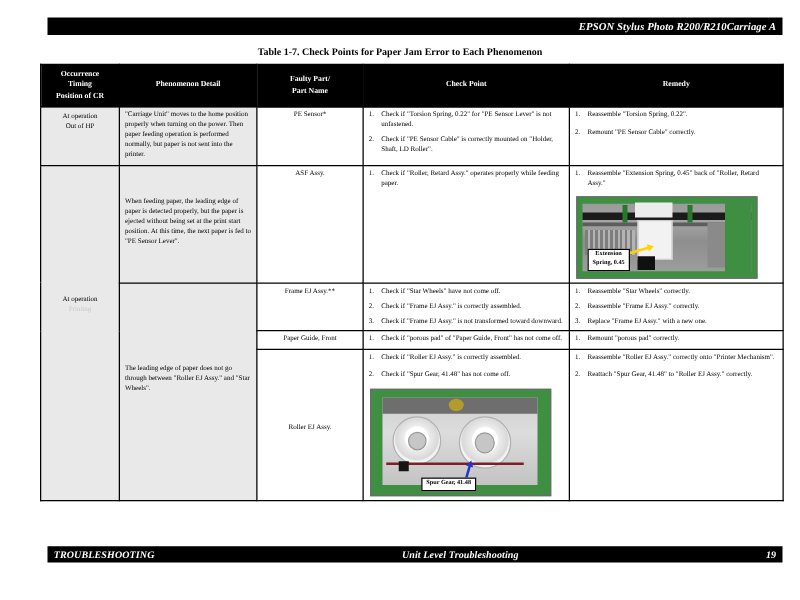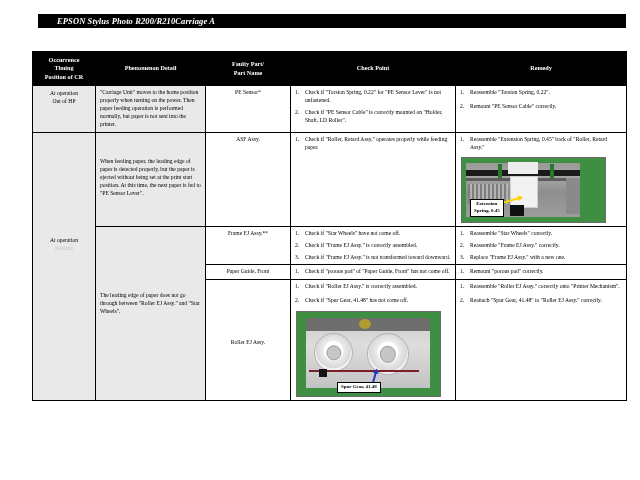--- a/index.html
+++ b/index.html
@@ -27,25 +27,25 @@
     left: 38px;
     top: 14px;
     width: 588px;
     height: 14px;
     background: #000000;
     color: #ffffff;
     font-style: italic;
     font-weight: bold;
     font-size: 8.5px;
     line-height: 14px;
-    padding: 0 19px;
+    padding: 0 5px;
     box-sizing: border-box;
     display: flex;
     align-items: center;
-    justify-content: flex-start;
+    justify-content: flex-end;
     letter-spacing: .1px;
   }
 
   
   .run-footer {
     position: absolute;
     left: 38px;
     top: 437px;
     width: 588px;
     height: 13px;
@@ -336,20 +336,21 @@
 </head>
 <body>
 
 <div class="page">
 
   <div class="run-header">
     <span>EPSON Stylus Photo R200/R210</span>
     <span>Carriage A</span>
   </div>
 
+  <div class="table-caption">Table 1-7.  Check Points for Paper Jam Error to Each Phenomenon</div>
 
   <table class="jam">
     <colgroup>
       <col class="col-a">
         <col class="col-b">
         <col class="col-c">
         <col class="col-d">
         <col class="col-e">
     </colgroup>
     <thead>
@@ -502,14 +503,19 @@
           <ol class="steps tight">
             <li><span class="num">1.</span><span>Reassemble "Roller EJ Assy." correctly onto "Printer Mechanism".</span></li>
             <li><span class="num">2.</span><span>Reattach "Spur Gear, 41.48" to "Roller EJ Assy." correctly.</span></li>
           </ol>
         </td>
       </tr>
 
     </tbody>
   </table>
 
+  <div class="run-footer">
+    <span class="foot-left">TROUBLESHOOTING</span>
+    <span class="foot-center">Unit Level Troubleshooting</span>
+    <span class="foot-right">19</span>
+  </div>
 
 </div>
 
 </body></html>

